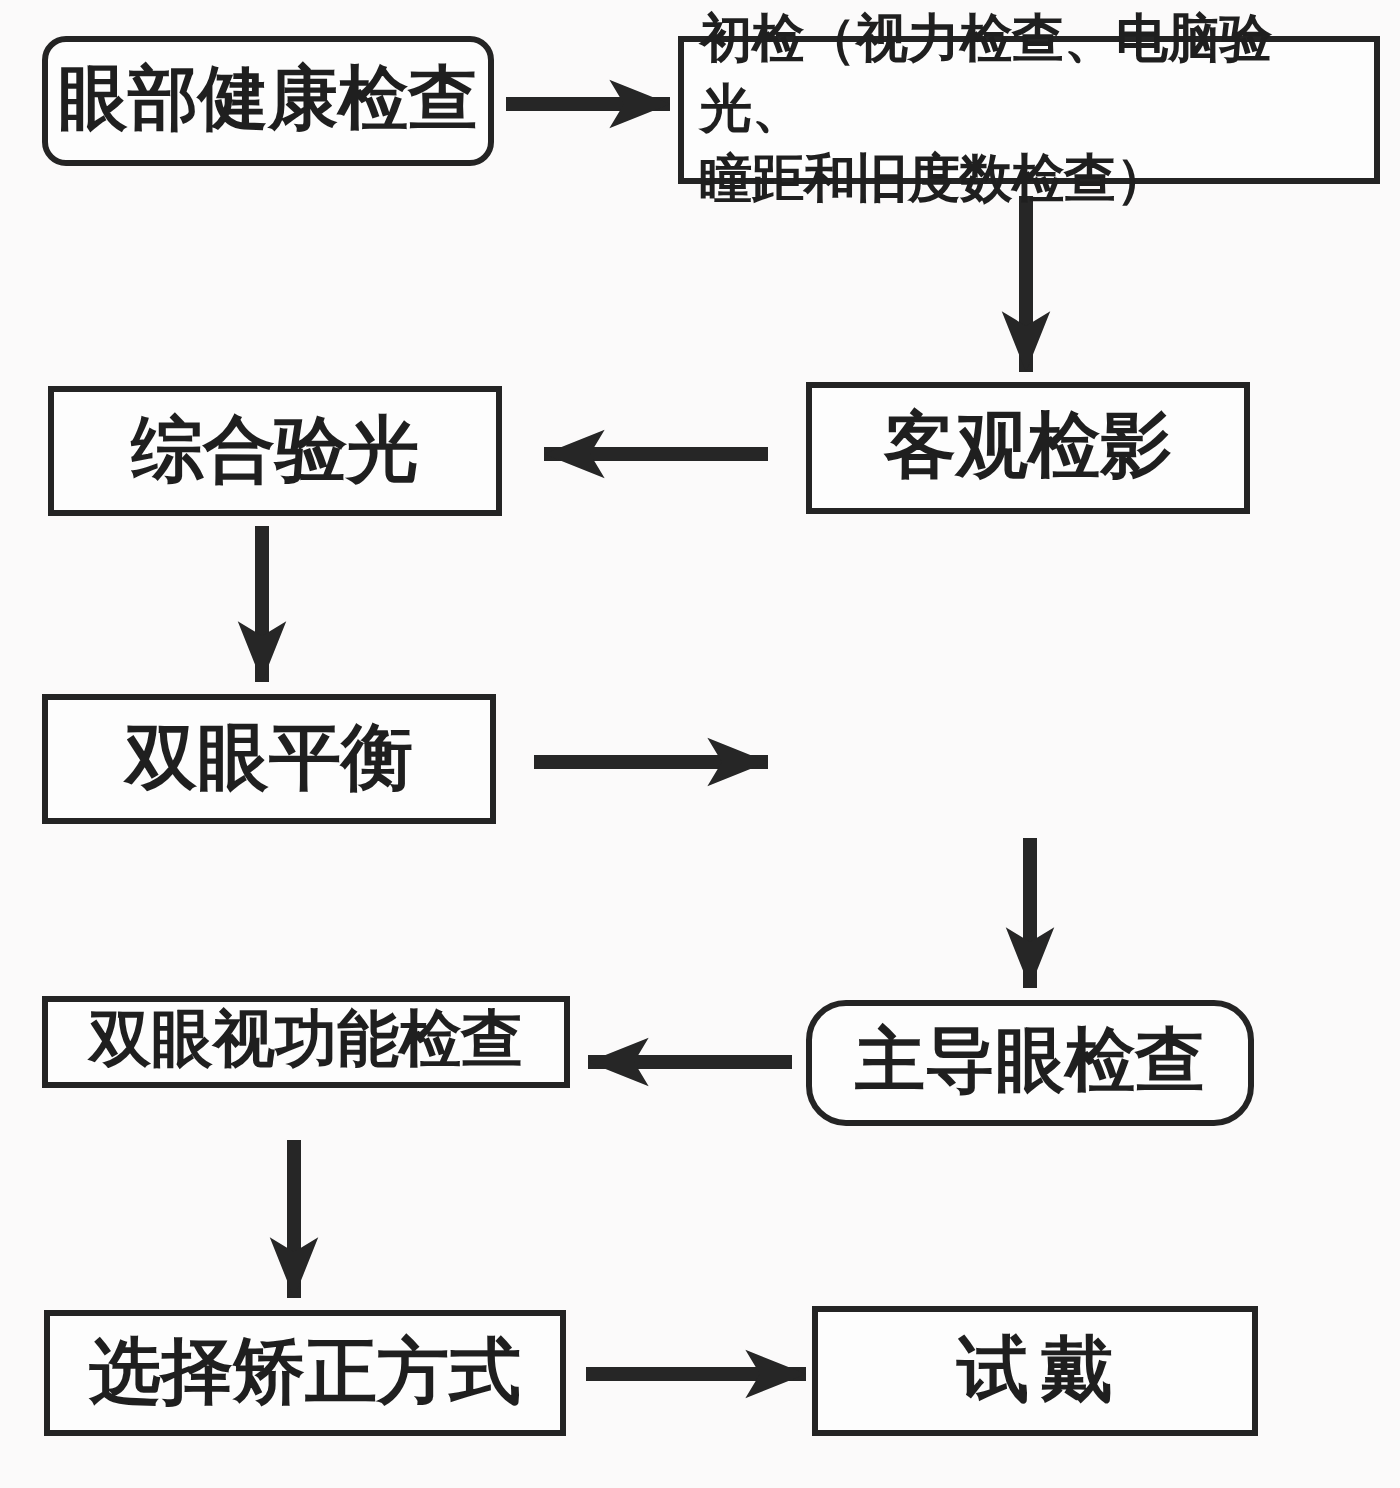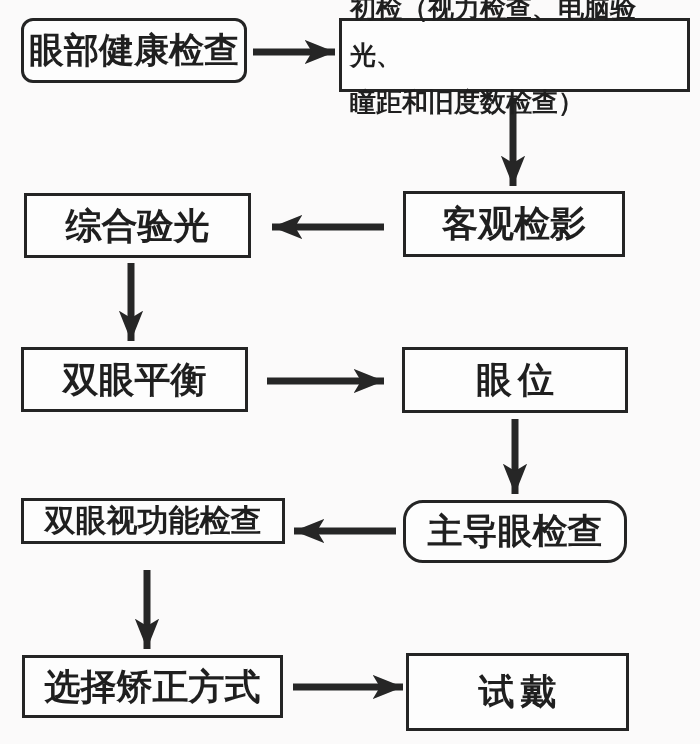--- a/index.html
+++ b/index.html
@@ -28,31 +28,31 @@
     justify-content:center;
     font-weight:700;
     font-size:36px;
     line-height:1.15;
     color:#1f1f1f;
     white-space:pre-line;
     text-align:center;
   }
   .n0{left:21px;  top:18px;  width:226px; height:65px; font-size:35px;border-radius:12px;}
   .n1{left:339px; top:18px;  width:351px; height:74px;
-      font-size:26px; line-height:47px;
+      font-size:26px; line-height:35px;
       justify-content:flex-start; text-align:left;
       padding:2px 2px 2px 8px;}
   .n2{left:24px;  top:193px; width:227px; height:65px;}
   .n3{left:403px; top:191px; width:222px; height:66px;}
   .n4{left:21px;  top:347px; width:227px; height:65px;}
   .n5{left:402px; top:347px; width:226px; height:66px;}
   .n6{left:21px;  top:498px; width:264px; height:46px; font-size:31px;}
   .n7{left:403px; top:500px; width:224px; height:63px; font-size:35px;border-radius:20px;}
   .n8{left:22px;  top:655px; width:261px; height:63px;}
-  .n9{left:406px; top:653px; width:223px; height:78px;}
+  .n9{left:406px; top:653px; width:223px; height:65px;}
   .n5 span,.n9 span{letter-spacing:6px;margin-right:-6px;}
 </style>
 </head>
 <body>
 
 <div class="canvas">
 
   <svg id="arrows" width="700" height="744" viewBox="0 0 700 744" aria-hidden="true" style="color: rgb(38, 38, 38);">
     <defs>
       <marker id="ah" viewBox="0 0 6 4" refX="5" refY="2" markerWidth="5.2" markerHeight="4.2" orient="auto">
@@ -79,23 +79,20 @@
   </div>
   <div class="node n2">
     <span>综合验光</span>
   </div>
   <div class="node n4">
     <span>双眼平衡</span>
   </div>
   <div class="node n3">
     <span>客观检影</span>
   </div>
-  <div class="node n5">
-    <span>眼位</span>
-  </div>
   <div class="node n6">
     <span>双眼视功能检查</span>
   </div>
   <div class="node n7">
     <span>主导眼检查</span>
   </div>
   <div class="node n8">
     <span>选择矫正方式</span>
   </div>
   <div class="node n9">

